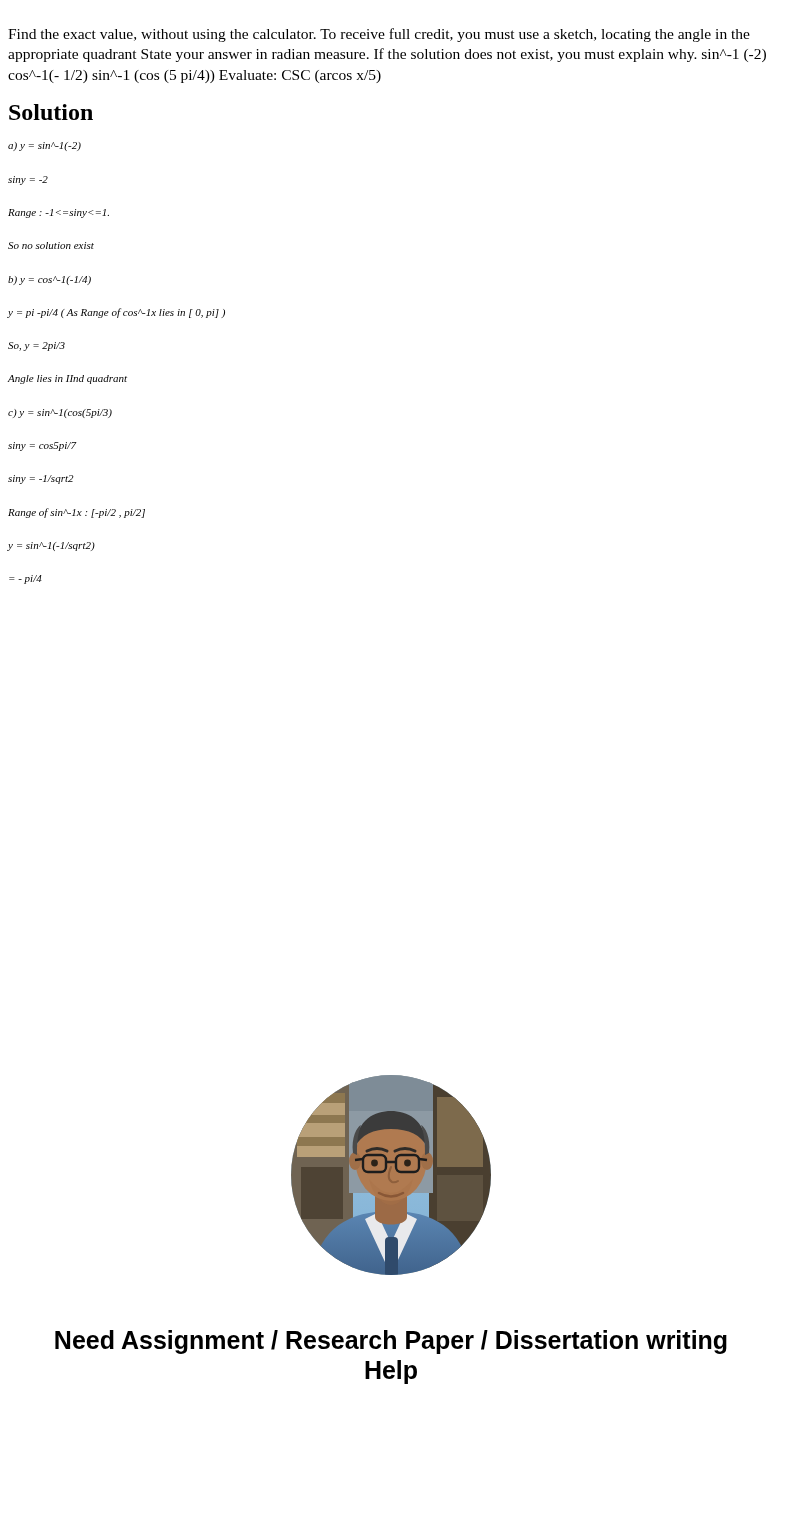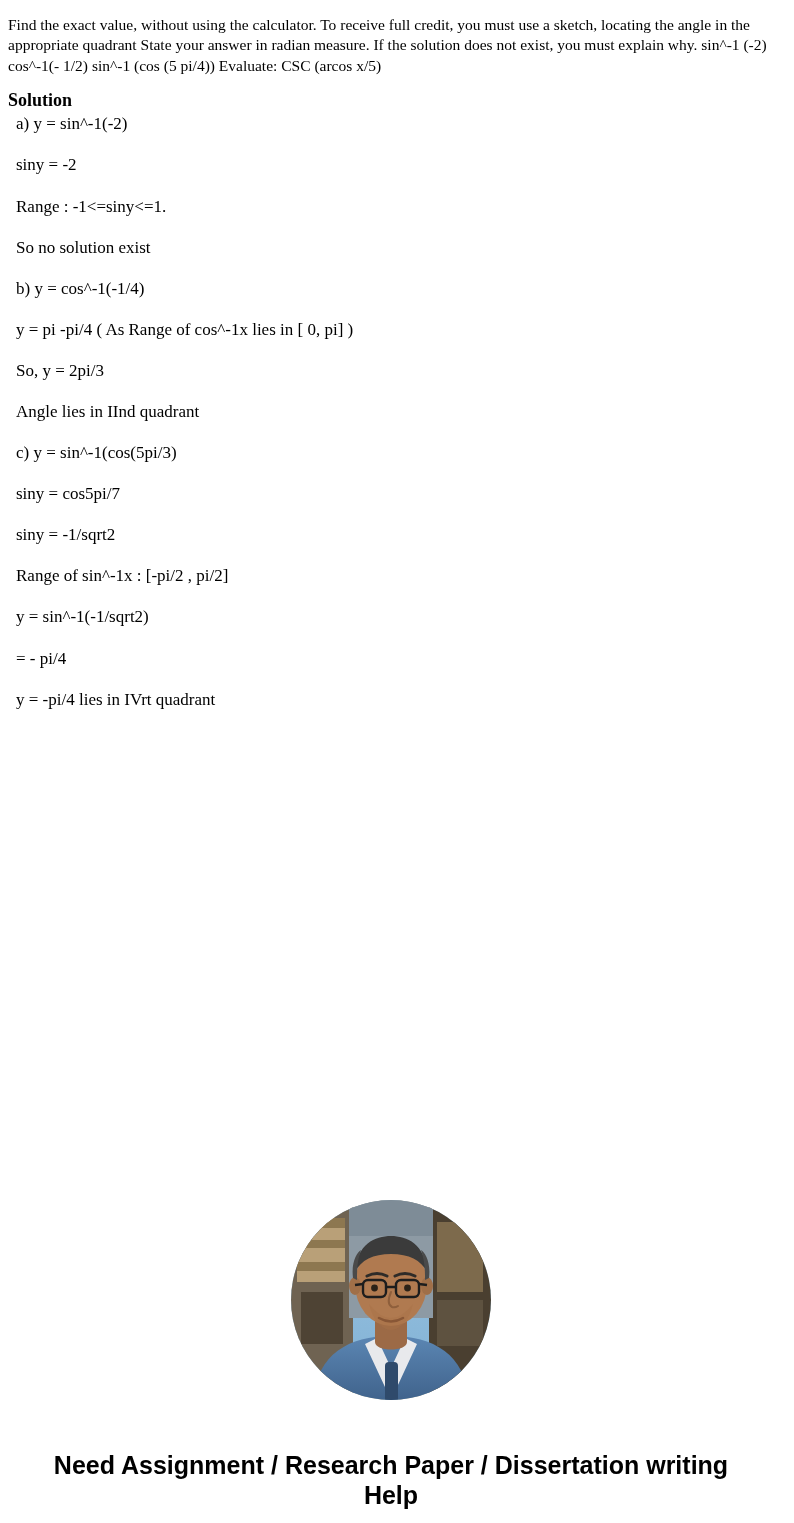--- a/index.html
+++ b/index.html
@@ -16,31 +16,32 @@
   }
   .page {
     width: 794px;
     box-sizing: border-box;
     padding: 8px 20px 0 8px;
   }
   .question {
     font-size: 15.5px;
     line-height: 1.32;
     text-align: left;
-    margin: 7px 0 14px 0;
+    margin: 16px 0 14px 0;
   }
   .solution-heading {
-    font-size: 18px;
+    font-size: 24px;
     font-weight: bold;
-    margin: 0 0 2px 0;
+    margin: 0 0 12px 0;
   }
   .step {
-    font-size: 17px;
+    font-size: 11px;
     line-height: 1.3;
-    margin: 0 0 19px 8px;
+    margin: 0 0 19px 0;
+    font-style: italic;
   }
   .spacer {
     height: 470px;
   }
   .avatar-wrap {
     width: 100%;
     display: flex;
     justify-content: center;
     margin-top: 0;
   }
@@ -82,21 +83,20 @@
   <p class="step">b) y = cos^-1(-1/4)</p>
   <p class="step">y = pi -pi/4 ( As Range of cos^-1x lies in [ 0, pi] )</p>
   <p class="step">So, y = 2pi/3</p>
   <p class="step">Angle lies in IInd quadrant</p>
   <p class="step">c) y = sin^-1(cos(5pi/3)</p>
   <p class="step">siny = cos5pi/7</p>
   <p class="step">siny = -1/sqrt2</p>
   <p class="step">Range of sin^-1x : [-pi/2 , pi/2]</p>
   <p class="step">y = sin^-1(-1/sqrt2)</p>
   <p class="step">= - pi/4</p>
-  <p class="step">y = -pi/4 lies in IVrt quadrant</p>
 
   <div class="spacer"></div>
 
   <div class="avatar-wrap">
     <div class="avatar">
       <svg width="200" height="200" viewBox="0 0 200 200">
         <defs>
           <clipPath id="circleClip">
             <circle cx="100" cy="100" r="100"></circle>
           </clipPath>

